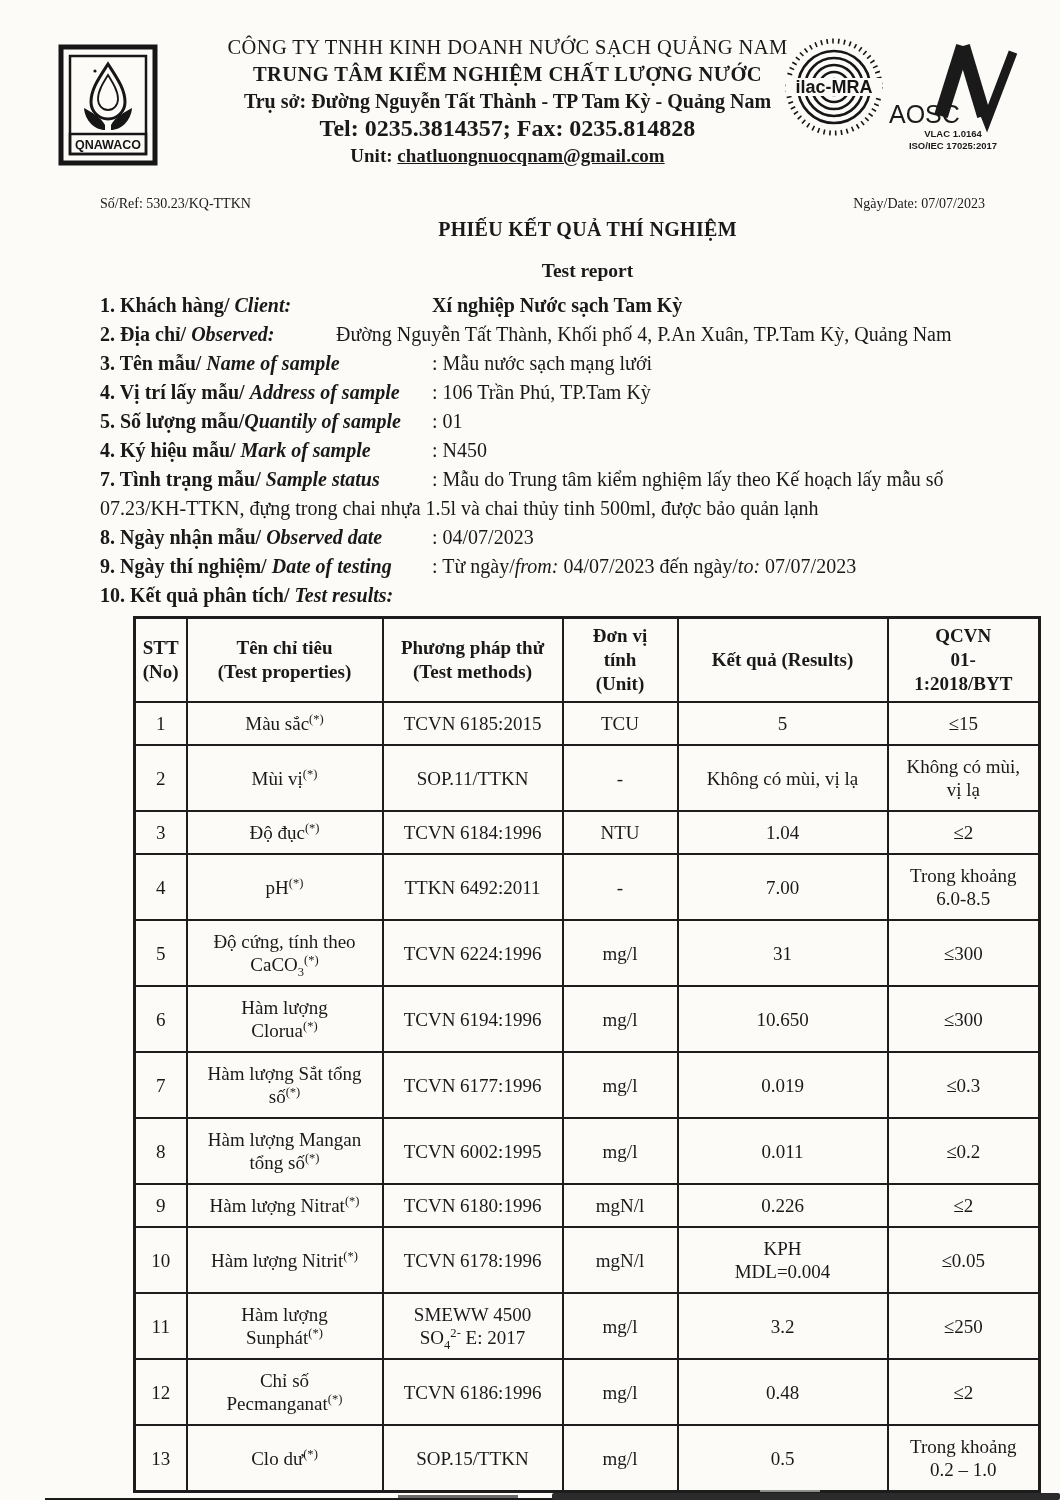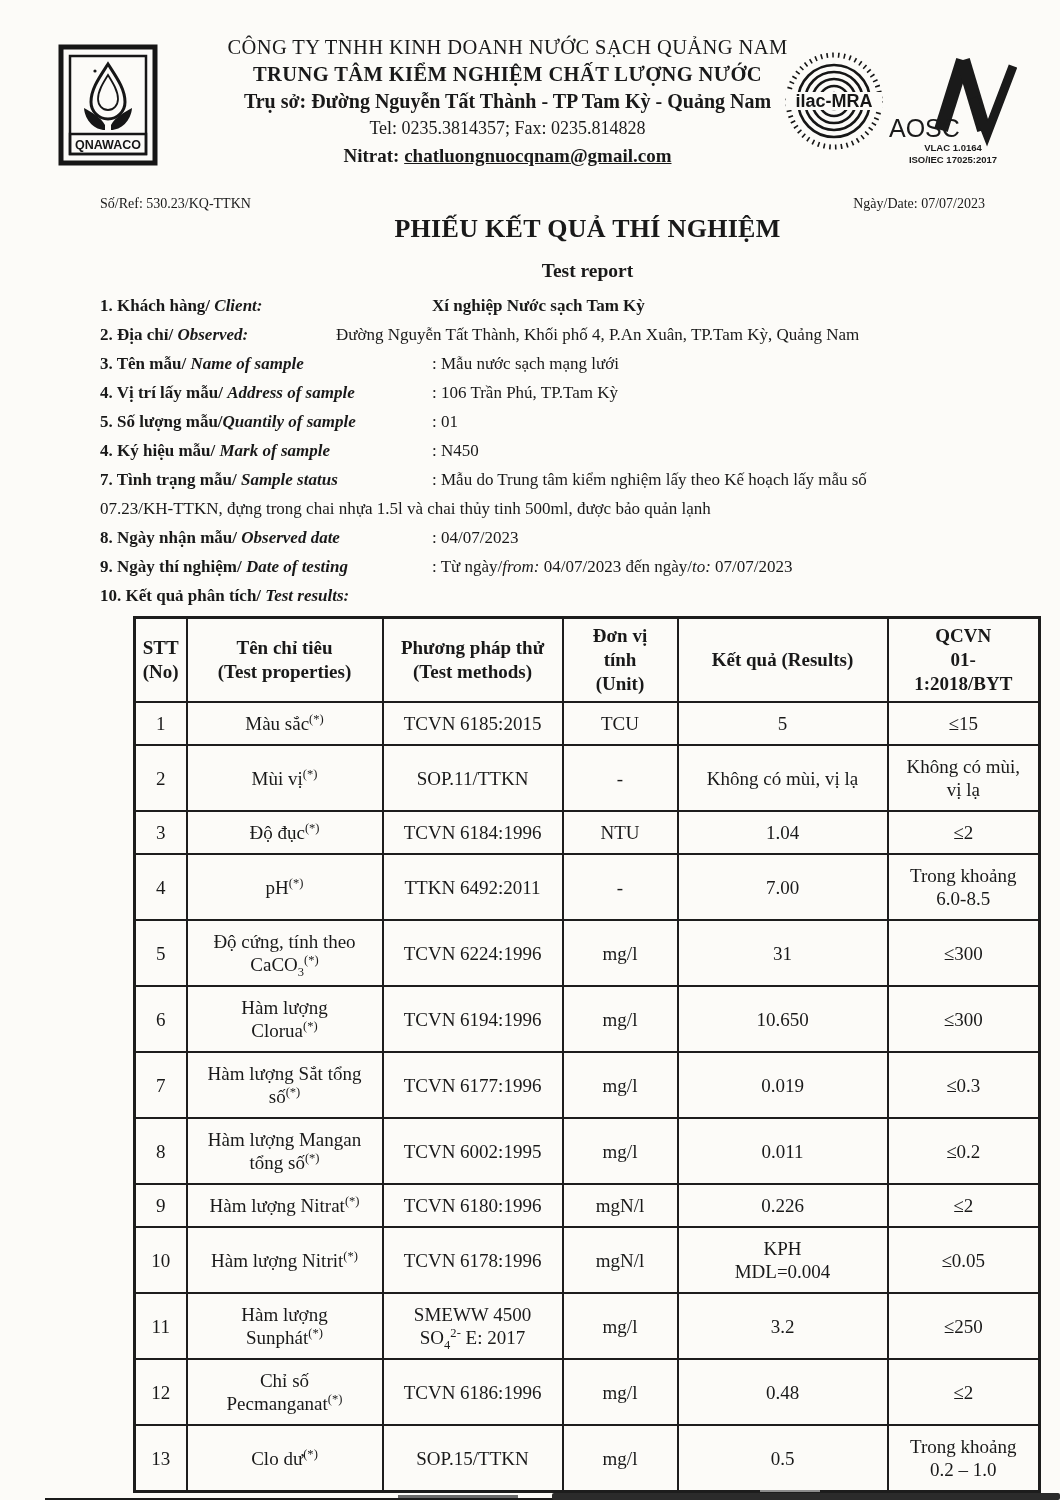--- a/index.html
+++ b/index.html
@@ -5,36 +5,36 @@
   html,body{margin:0;padding:0;background:#e9e7e2;}
   .page{
     position:relative; width:1060px; height:1500px; margin:0 auto;
     background:#fcfbf8; color:#191919; box-sizing:border-box;
     padding:34px 75px 0 100px; overflow:hidden;
     font-family:"Liberation Serif", serif;
   }
   
   .letterhead{position:relative; height:148px;}
   .qn-logo{position:absolute; left:-42px; top:10px;}
-  .cert-logos{position:absolute; right:-32px; top:16px; display:flex; gap:6px; align-items:flex-start;}
+  .cert-logos{position:absolute; right:-32px; top:2px; display:flex; gap:6px; align-items:flex-start;}
   .head-text{text-align:center; padding-right:70px; line-height:27px;}
   .co1{font-size:20.5px; letter-spacing:0.4px;}
   .co2{font-size:20.5px; font-weight:bold; letter-spacing:0.4px;}
   .co3{font-size:20px; font-weight:bold;}
-  .co4{font-size:18px; font-weight:normal;}
+  .co4{font-size:24px; font-weight:bold;}
   .co5{font-size:19px; font-weight:bold;}
   .email-underline{text-decoration:underline;}
   
   .meta-row{display:flex; justify-content:space-between; margin-top:14px; font-size:14px;}
   
   .title-wrap{margin-left:90px; text-align:center; margin-top:4px; line-height:26px;}
-  .doc-title{font-size:26px; font-weight:bold; letter-spacing:0.3px;}
+  .doc-title{font-size:20px; font-weight:bold; letter-spacing:0.3px;}
   .doc-subtitle{font-size:19.5px; font-weight:bold; margin-top:16px;}
   
-  .info-list{margin-top:7px; font-size:17px; line-height:29px;}
+  .info-list{margin-top:7px; font-size:20px; line-height:29px;}
   .info-row{white-space:nowrap;}
   .lbl{display:inline-block; font-weight:bold; vertical-align:top;}
   .w330{width:332px;}
   .w235{width:236px;}
   .val{font-weight:normal;}
   .val.bold{font-weight:bold;}
   
   table.results{
     border-collapse:collapse; table-layout:fixed; width:905px;
     margin-left:33px; margin-top:6px; font-size:19px; text-align:center;
@@ -69,21 +69,21 @@
       <rect x="12" y="90" width="76" height="20" fill="none" stroke="#161616" stroke-width="2.5"></rect>
       <text x="50" y="105" text-anchor="middle" font-size="12.5" font-weight="bold" font-family="Liberation Sans, sans-serif" fill="#161616">QNAWACO</text>
     </svg>
 
     <div class="head-text">
       <div class="co1">CÔNG TY TNHH KINH DOANH NƯỚC SẠCH QUẢNG NAM</div>
       <div class="co2">TRUNG TÂM KIỂM NGHIỆM CHẤT LƯỢNG NƯỚC</div>
       <div class="co3">Trụ sở: Đường Nguyễn Tất Thành - TP Tam Kỳ - Quảng Nam</div>
       <div class="co4">Tel: 0235.3814357; Fax: 0235.814828</div>
       <div class="co5">
-        <span>Nitrat:</span>
+        <span>Unit:</span>
         <span class="email-underline">chatluongnuocqnam@gmail.com</span>
       </div>
     </div>
 
     <div class="cert-logos">
       <svg width="98" height="102" viewBox="0 0 98 102">
         <circle cx="49" cy="51" r="46" fill="none" stroke="#161616" stroke-width="5" stroke-dasharray="1.6 4.2"></circle>
         <circle cx="49" cy="51" r="8" fill="none" stroke="#161616" stroke-width="2.6"></circle>
         <circle cx="49" cy="51" r="15" fill="none" stroke="#161616" stroke-width="2.6"></circle>
         <circle cx="49" cy="51" r="22" fill="none" stroke="#161616" stroke-width="2.6"></circle>

